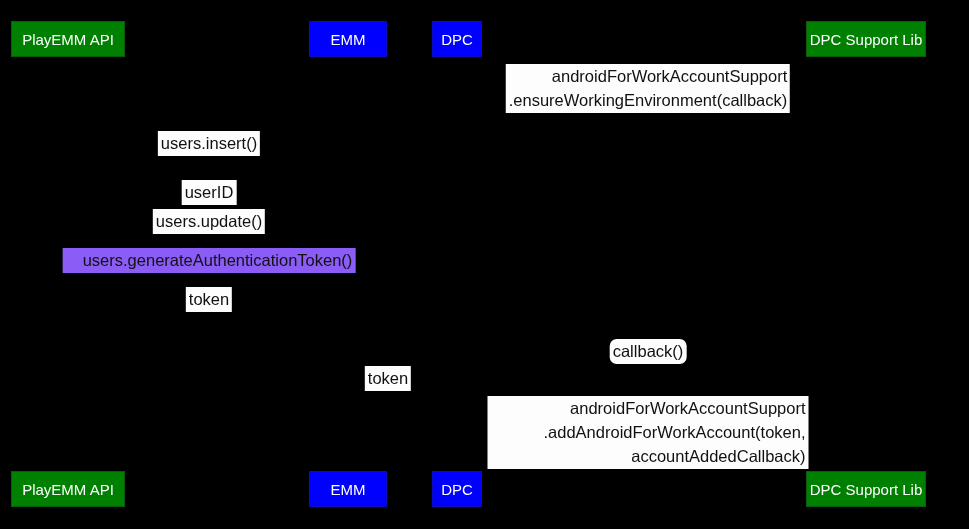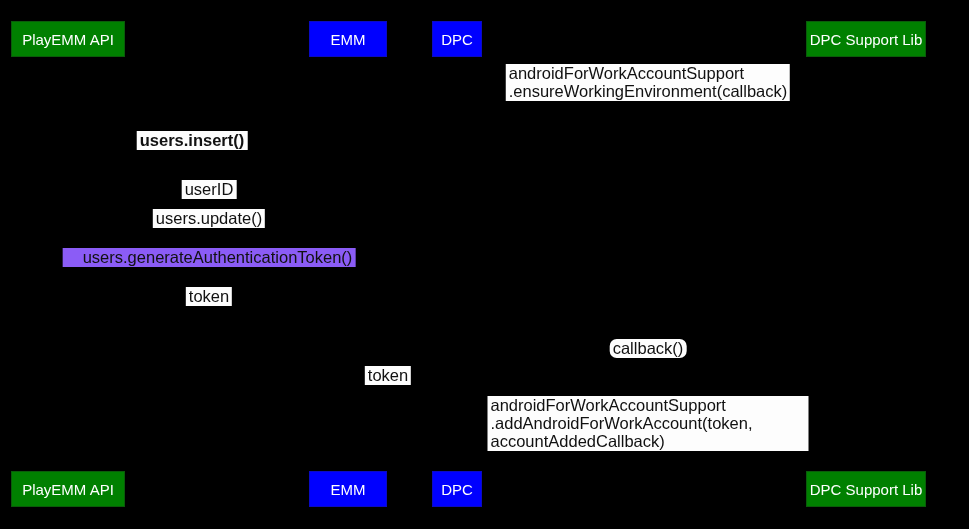--- a/index.html
+++ b/index.html
@@ -35,27 +35,27 @@
   .a-playemm { left: 11px;  width: 114px; }
   .a-emm     { left: 309px; width: 78px; }
   .a-dpc     { left: 400px; width: 50px; margin-left: 32px; }
   .a-dpcsl   { left: 806px; width: 120px; }
   
   .msg {
     position: absolute;
     transform: translateX(-50%);
     color: #111111;
     font-size: 16.5px;
-    line-height: 18px;
+    line-height: 24px;
     padding: 0 3px 1px 3px;
-    text-align: left;
+    text-align: right;
     white-space: pre-line;
   }
   .m1 { left: 648px; top: 64px;  }
-  .m2 { left: 192px; top: 131px; font-weight: bold; }
+  .m2 { left: 209px; top: 131px; }
   .m3 { left: 209px; top: 180px; }
   .m4 { left: 209px; top: 209px; }
   .m5 { left: 209px; top: 248px; }
   .m6 { left: 209px; top: 287px; }
   .m7 { left: 648px; top: 339px; border-radius: 7px; }
   .m8 { left: 388px; top: 366px; }
   .m9 { left: 648px; top: 396px; }
 </style>
 </head>
 <body>

